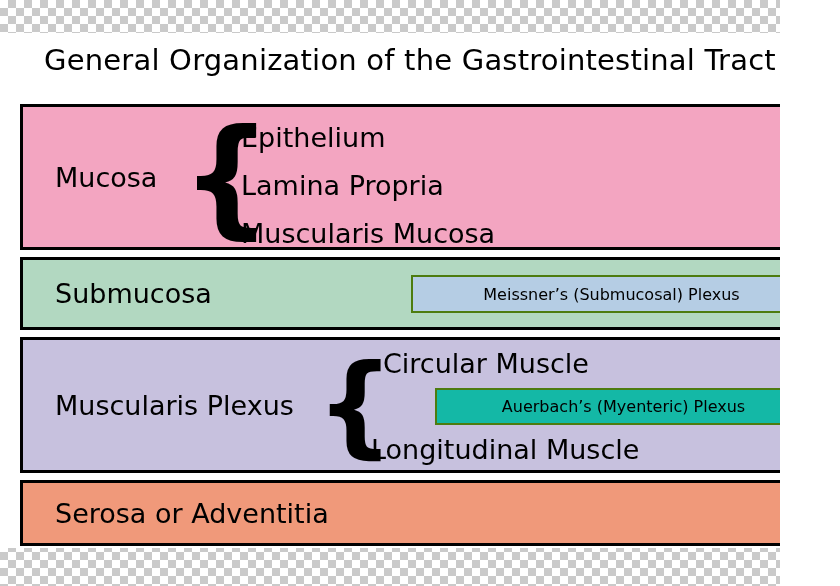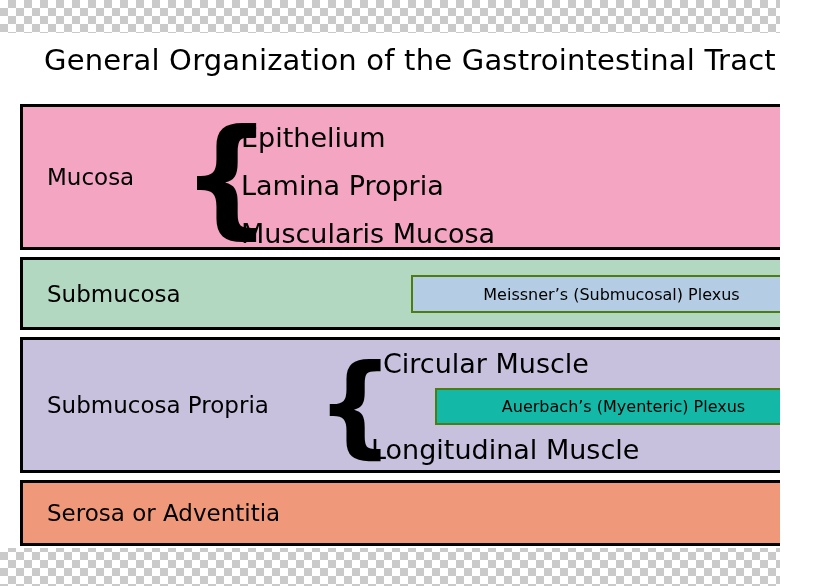--- a/index.html
+++ b/index.html
@@ -9,21 +9,21 @@
     background:repeating-conic-gradient(#cacaca 0% 25%, #ffffff 0% 50%);
     background-size:16px 16px;
   }
   #white-area{position:absolute;left:0;top:33px;width:824px;height:515px;background:#ffffff;}
   #title{position:absolute;left:44px;top:43px;font-size:29px;white-space:nowrap;letter-spacing:0.2px;}
   .layer{position:absolute;left:20px;width:800px;border:3px solid #000;box-sizing:border-box;}
   #mucosa{top:104px;height:146px;}
   #submucosa{top:257px;height:73px;}
   #muscularis{top:337px;height:136px;}
   #serosa{top:480px;height:66px;}
-  .layer-label{position:absolute;left:24px;top:0;bottom:0;display:flex;align-items:center;font-size:23px;white-space:nowrap;}
+  .layer-label{position:absolute;left:32px;top:0;bottom:0;display:flex;align-items:center;font-size:27px;white-space:nowrap;}
   .brace{position:absolute;top:0;bottom:0;display:flex;align-items:center;font-weight:bold;line-height:1;}
   #mucosa .brace{left:158px;font-size:128px;}
   #muscularis .brace{left:293px;font-size:110px;}
   #mucosa .item-list{position:absolute;left:218px;top:7px;font-size:27px;line-height:48px;white-space:nowrap;}
   .item{position:absolute;font-size:27px;white-space:nowrap;}
   #circular-muscle{left:360px;top:8px;}
   #longitudinal-muscle{left:348px;top:94px;}
   .plexus-box{
     position:absolute;right:5px;border:2px solid #4d7c0f;box-sizing:border-box;
     display:flex;align-items:center;justify-content:center;
@@ -51,21 +51,21 @@
   </div>
 
   <div id="submucosa" class="layer" style="background-color: rgb(178, 216, 193);">
     <div class="layer-label">Submucosa</div>
     <div id="meissner-box" class="plexus-box" style="background-color: rgb(181, 205, 228);">
       <span>Meissner’s (Submucosal) Plexus</span>
     </div>
   </div>
 
   <div id="muscularis" class="layer" style="background-color: rgb(199, 193, 222);">
-    <div class="layer-label">Submucosa Propria</div>
+    <div class="layer-label">Muscularis Plexus</div>
     <div class="brace">{</div>
     <div id="circular-muscle" class="item">Circular Muscle</div>
     <div id="auerbach-box" class="plexus-box" style="background-color: #14b8a6;">
       <span>Auerbach’s (Myenteric) Plexus</span>
     </div>
     <div id="longitudinal-muscle" class="item">Longitudinal Muscle</div>
   </div>
 
   <div id="serosa" class="layer" style="background-color: rgb(240, 153, 122);">
     <div class="layer-label">Serosa or Adventitia</div>

